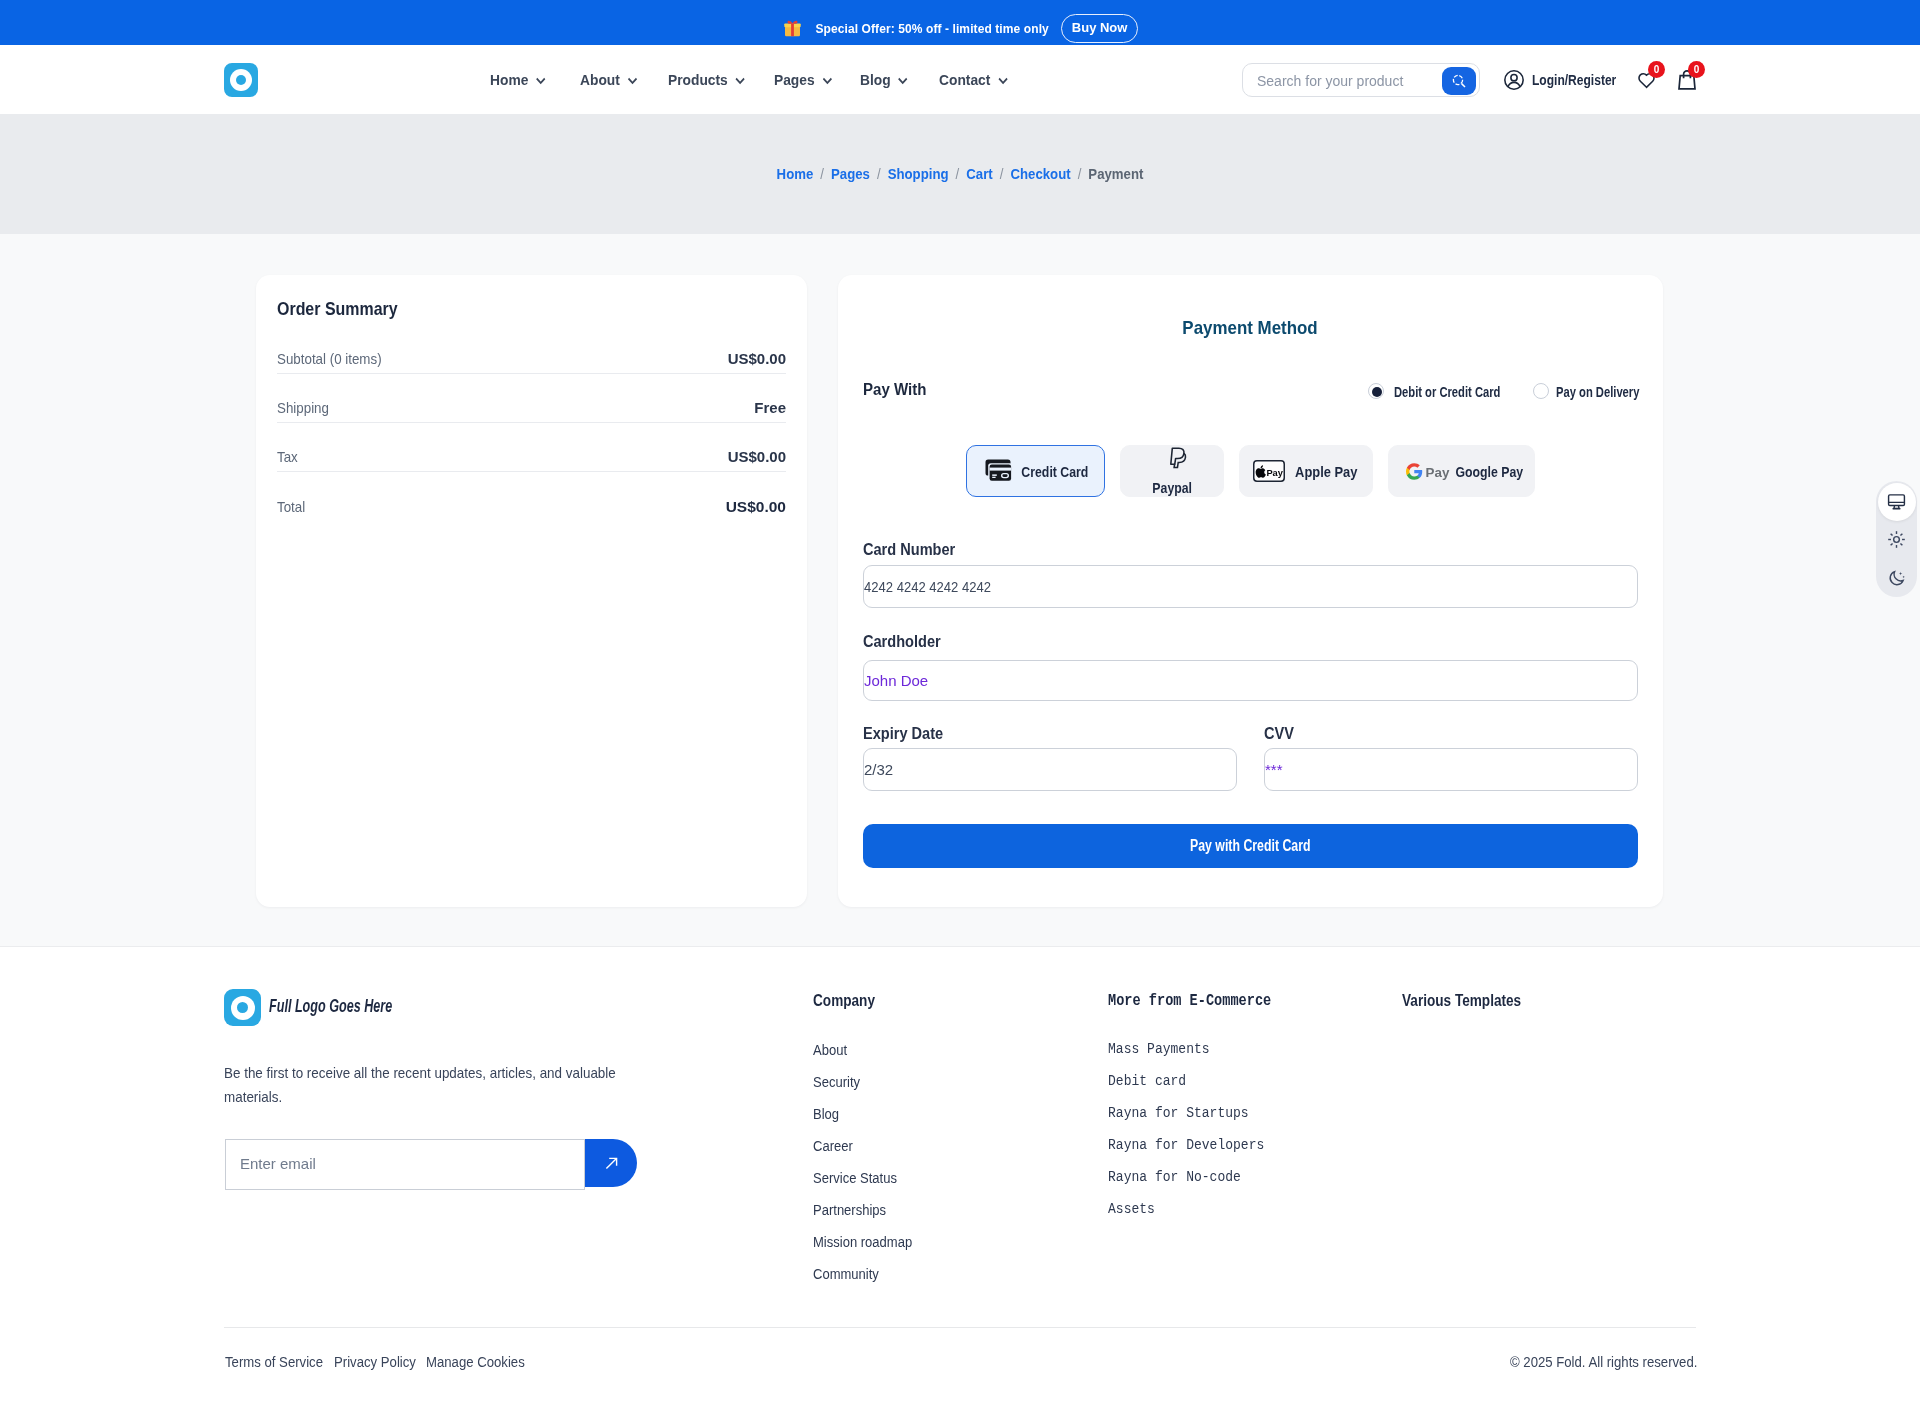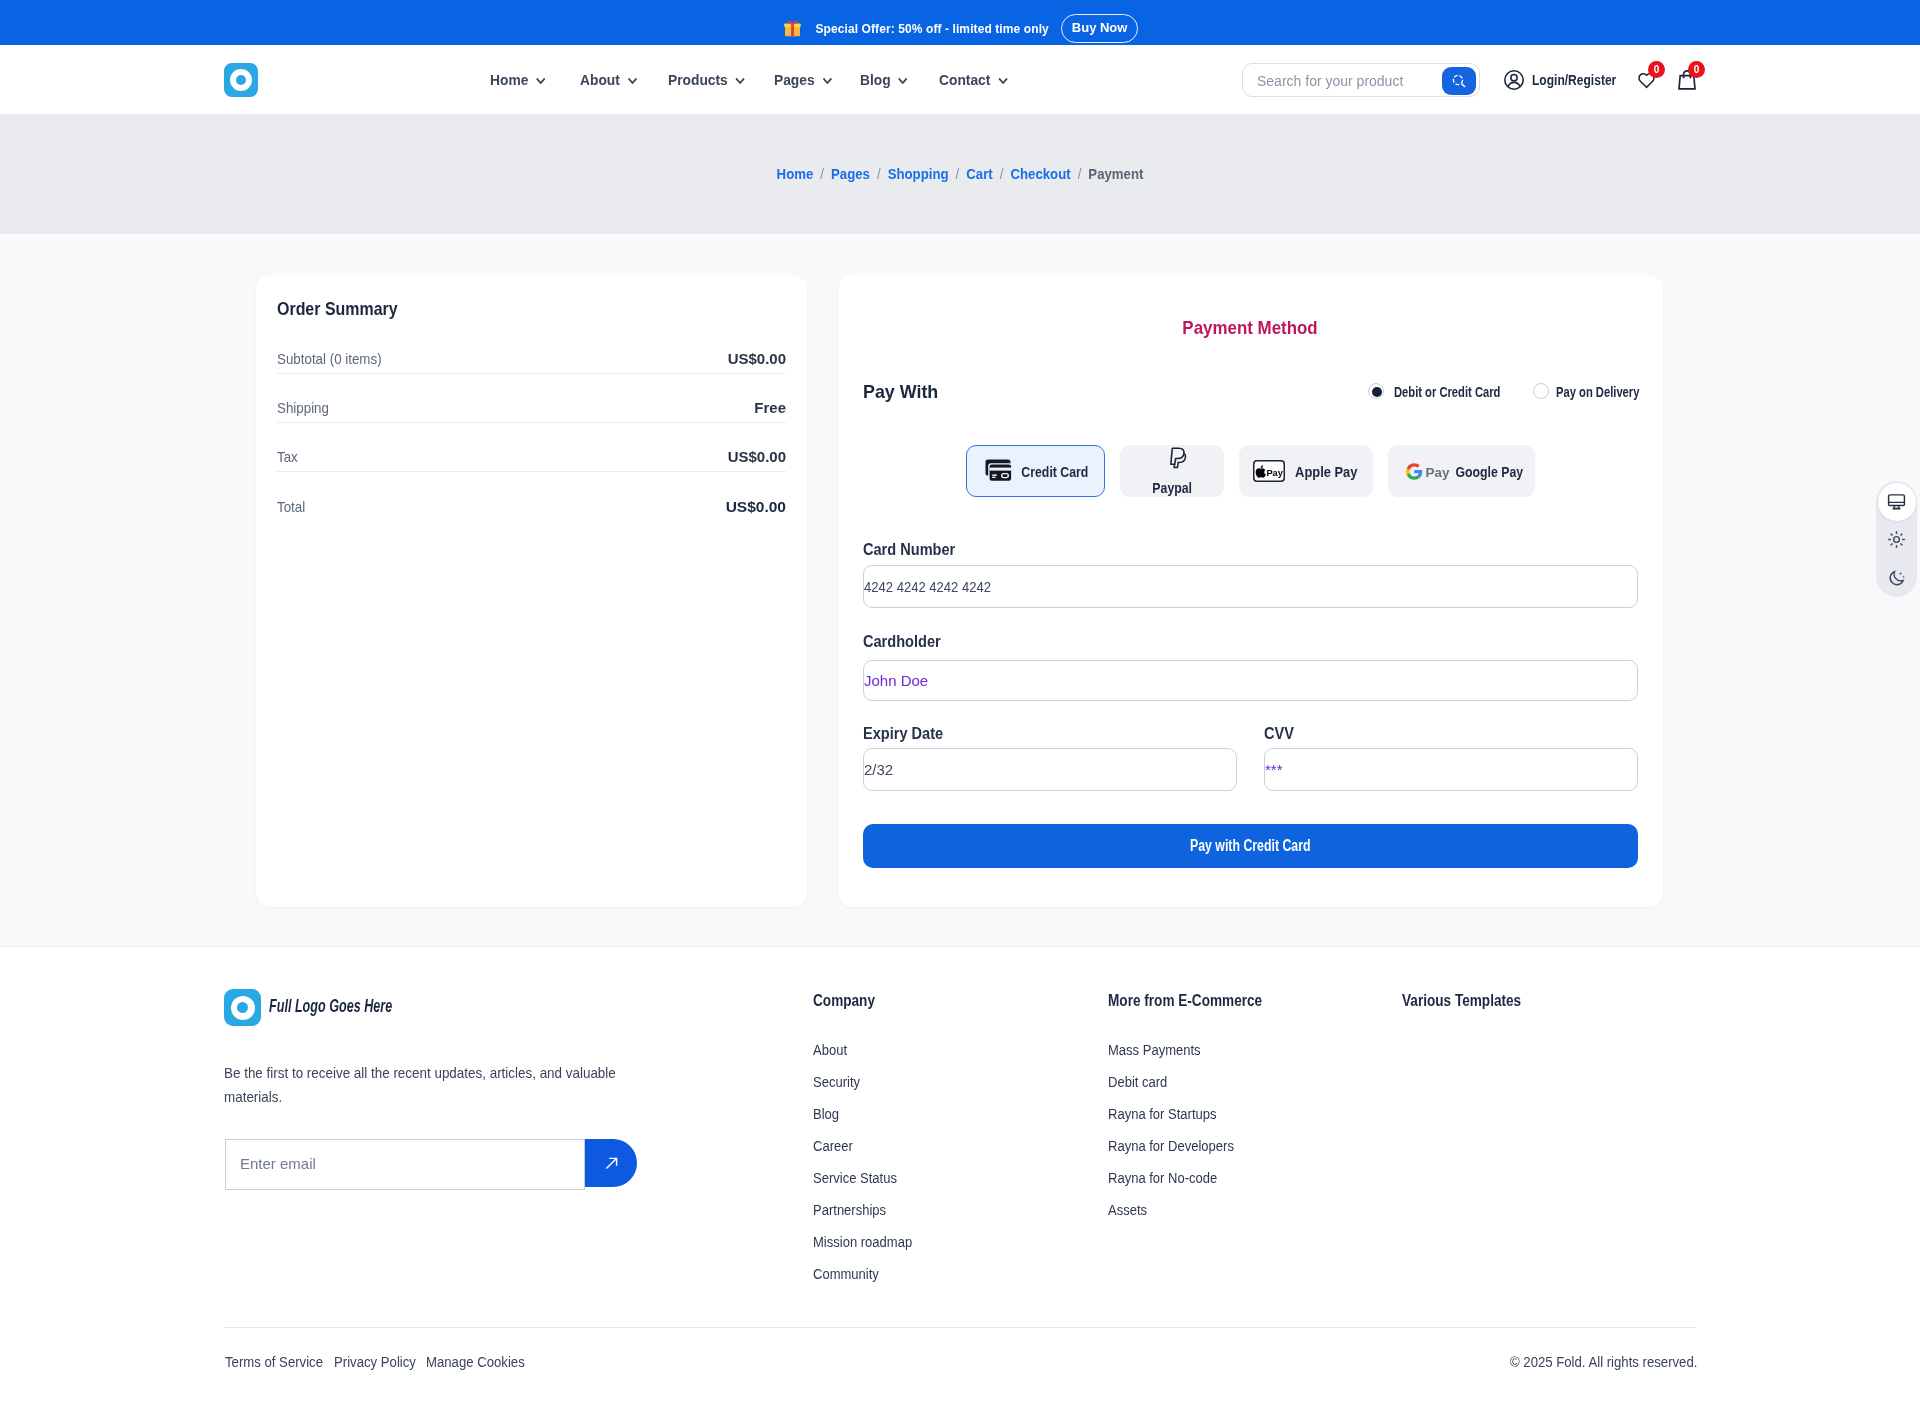--- a/index.html
+++ b/index.html
@@ -39,22 +39,22 @@
 .card.left { left:256px; width:551px; }
 .card.right { left:838px; width:825px; }
 .os-title { position:absolute; left:21px; top:23px; font-size:19px; font-weight:700; color:#1c273d; }
 .os-rows { position:absolute; left:21px; top:50px; width:509px; }
 .os-row { display:flex; justify-content:space-between; align-items:flex-end; height:49px; padding-bottom:4px; border-bottom:1px solid #e9ebef; font-size:15px; line-height:20px;gap:20px; }
 .os-row.last { border-bottom:none; }
 .os-row .lab { color:#5d6879; }
 .os-row .val { color:#2a354a; font-weight:700; }
 .os-row.last .val { font-weight:700; font-size:15.5px; color:#1e2940; }
 
-.pm-title { position:absolute; left:0; top:42px; width:825px; text-align:center; font-size:19px; font-weight:700; color:#be185d; }
-.paywith { position:absolute; left:25px; top:106px; font-size:19px; font-weight:700; color:#1c273d; }
+.pm-title { position:absolute; left:0; top:42px; width:825px; text-align:center; font-size:19px; font-weight:700; color:#0c4a6e; }
+.paywith { position:absolute; left:25px; top:106px; font-size:16px; font-weight:700; color:#1c273d; }
 .rlab { position:absolute; top:109px; font-size:14px; font-weight:700; color:#202c44; transform:scaleX(.8); transform-origin:left center; white-space:nowrap; }
 .rdot { width:16px; height:16px; border-radius:50%; border:1.5px solid #c9cfd9; background:#fff; position:relative; }
 .rdot.on::after { content:""; position:absolute; left:2.7px; top:2.7px; width:10.6px; height:10.6px; background:#16203a; border-radius:50%; }
 .paybtns { position:absolute; left:0; top:170px; width:825px; display:flex; justify-content:center; gap:15px; }
 .pbtn { height:52px; border-radius:10px; background:#f1f2f5; display:flex; align-items:center; justify-content:center; gap:9px; font-size:15px; font-weight:700; color:#1d2840; border:1.5px solid #f1f2f5; white-space:nowrap; }
 .pbtn.sel { background:#eaf2fd; border-color:#2f72e2; }
 .pbtn.cc { width:139px; }
 .pbtn.pp { width:104px;flex-direction:column; }
 .pbtn.ap { width:134px; }
 .pbtn.gp { width:147px; }
@@ -290,21 +290,21 @@
       <li>About</li>
       <li>Security</li>
       <li>Blog</li>
       <li>Career</li>
       <li>Service Status</li>
       <li>Partnerships</li>
       <li>Mission roadmap</li>
       <li>Community</li>
     </ul>
 </div>
-<div class="fcol" style="left:1108px;">
+<div class="fcol" style="left:1108px;font-family:Liberation Mono, monospace;">
   <h4>More from E-Commerce</h4>
   <ul>
       <li>Mass Payments</li>
       <li>Debit card</li>
       <li>Rayna for Startups</li>
       <li>Rayna for Developers</li>
       <li>Rayna for No-code</li>
       <li>Assets</li>
     </ul>
 </div>

